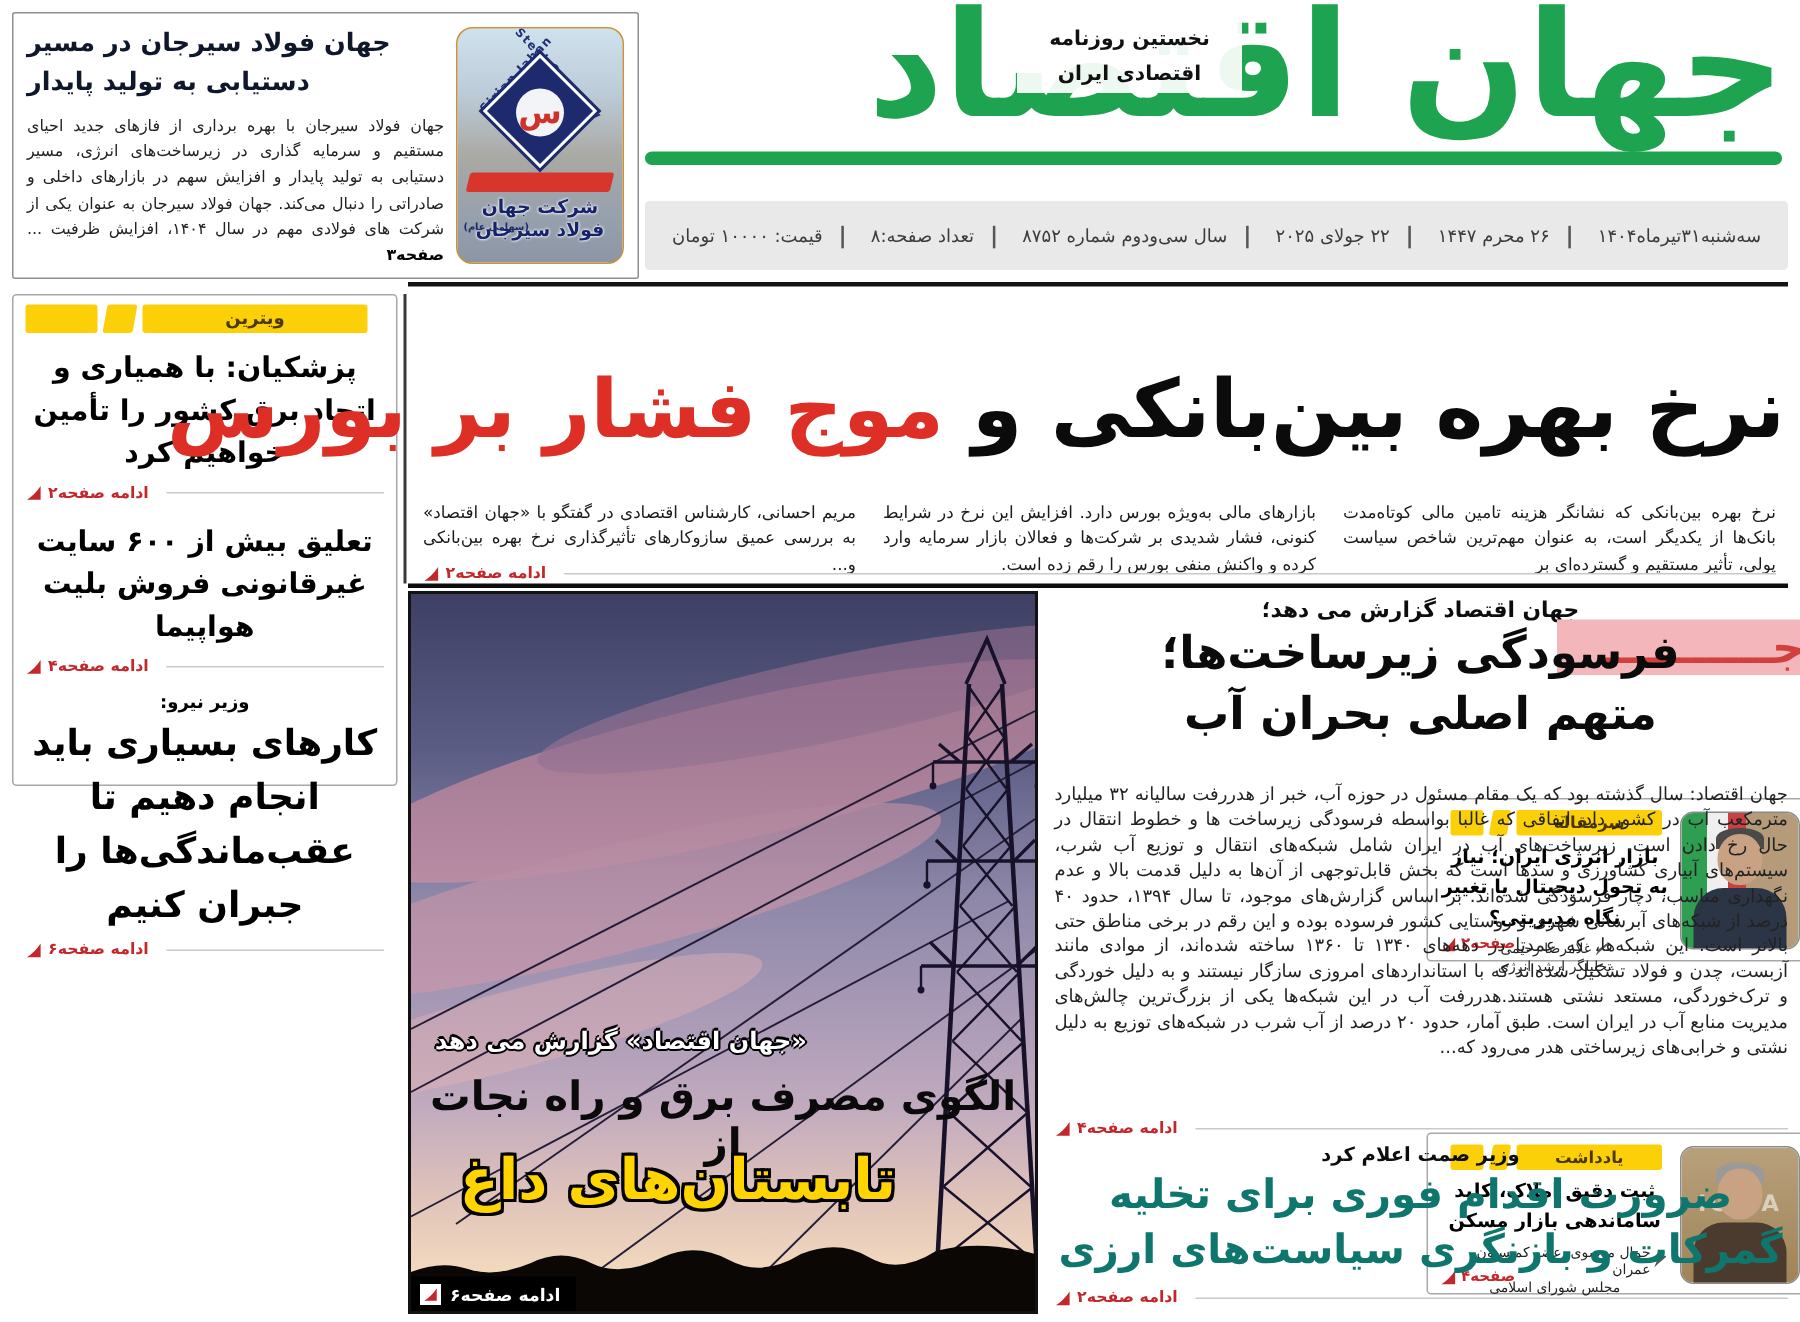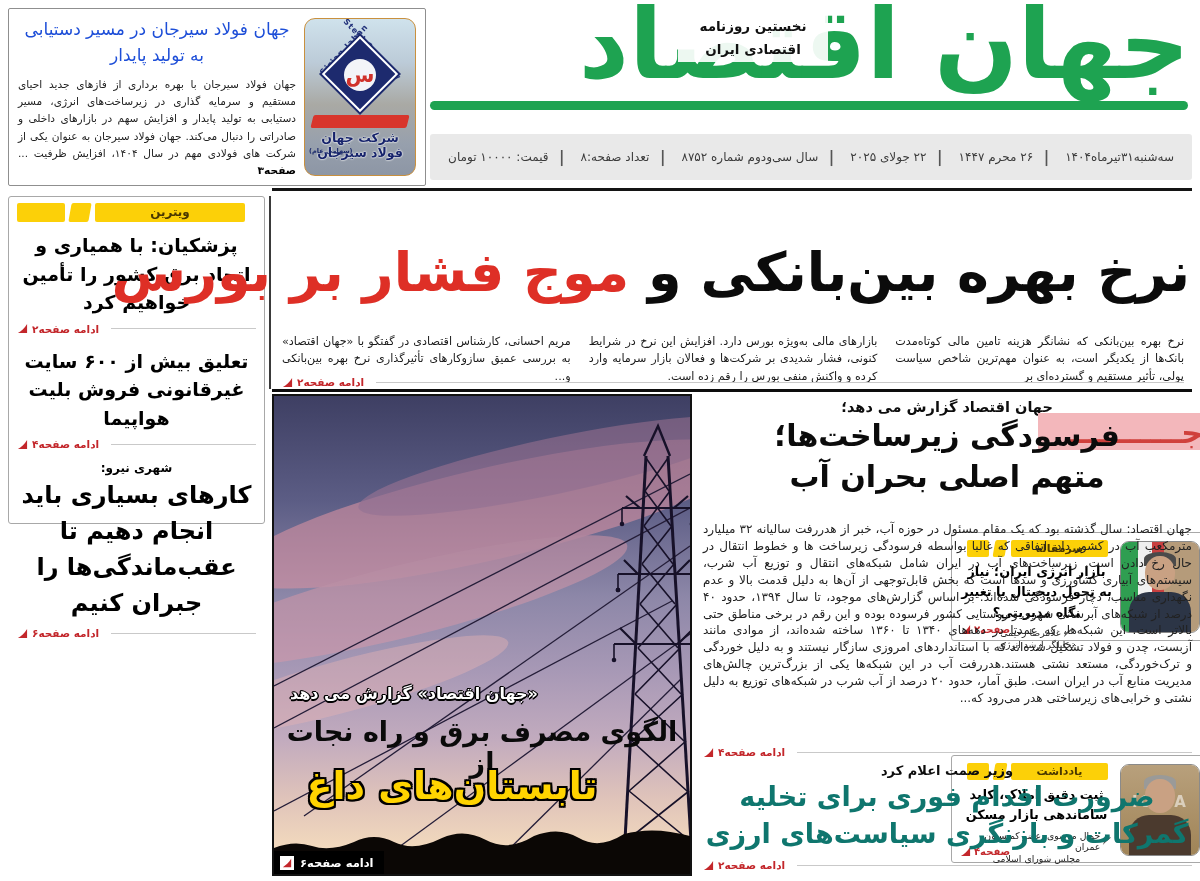--- a/index.html
+++ b/index.html
@@ -3,21 +3,21 @@
 <meta charset="utf-8">
 <style>
   * { margin:0; padding:0; box-sizing:border-box; }
   body { background:#fff; font-family:"DejaVu Sans", sans-serif; }
   .page { position:relative; width:1200px; height:881px; background:#fff; overflow:hidden; direction:rtl; }
 
   
   .ad-box { position:absolute; left:8px; top:8px; width:418px; height:178px; border:1.5px solid #8f8f8f;
             border-radius:2px; padding:7px 9px; display:flex; direction:rtl; gap:8px; background:#fff; }
   .ad-text { flex:1; }
-  .ad-title { font-weight:normal; font-size:17px; line-height:1.55; text-align:center; color:#1d4ed8; }
+  .ad-title { font-weight:bold; font-size:17px; line-height:1.55; text-align:left; color:#0f172a; }
   .ad-body { margin-top:7px; font-size:10.6px; line-height:1.64; text-align:justify; color:#222; }
   .ad-page { font-weight:bold; color:#000; }
   .ad-logo { width:112px; min-width:112px; height:158px; align-self:center; border:1.5px solid #c9903e; border-radius:11px;
              background:linear-gradient(180deg,#cfe2ec 0%,#bccbd8 28%,#a9a9a4 55%,#97a0ad 80%,#8d96a5 100%);
              position:relative; overflow:hidden; }
   .ad-logo .arc-l { position:absolute; left:6px; top:26px; transform:rotate(-47deg); font-size:8px; font-weight:bold; color:#203079; letter-spacing:1px;}
   .ad-logo .arc-r { position:absolute; right:2px; top:26px; transform:rotate(47deg); font-size:8px; font-weight:bold; color:#203079; letter-spacing:1px;}
   .diamond { position:absolute; left:28px; top:28px; width:54px; height:54px; background:#1d2a6e;
              transform:rotate(45deg); border:2px solid #fff; box-shadow:0 0 0 2px #1d2a6e; }
   .diamond-core { position:absolute; left:39px; top:40px; width:32px; height:32px; border-radius:50%; background:#f3f4f8;
@@ -189,21 +189,21 @@
 
     <div class="sb-title sb-t2">تعلیق بیش از ۶۰۰ سایت غیرقانونی فروش بلیت هواپیما</div>
     <div class="continue-row">
       <svg class="flag" viewBox="0 0 12 12">
           <path d="M11 1 C8.2 5.5 4.5 8.8 1 11 L11 11 Z" fill="#c3272b"></path>
         </svg>
       <span class="cont-text">ادامه صفحه۴</span>
       <span class="cont-rule"></span>
     </div>
 
-    <div class="sb-kicker">شهری نیرو:</div>
+    <div class="sb-kicker">وزیر نیرو:</div>
     <div class="sb-title sb-t3">کارهای بسیاری باید انجام دهیم تا عقب‌ماندگی‌ها را جبران کنیم</div>
     <div class="continue-row">
       <svg class="flag" viewBox="0 0 12 12">
           <path d="M11 1 C8.2 5.5 4.5 8.8 1 11 L11 11 Z" fill="#c3272b"></path>
         </svg>
       <span class="cont-text">ادامه صفحه۶</span>
       <span class="cont-rule"></span>
     </div>
   </div>
 

